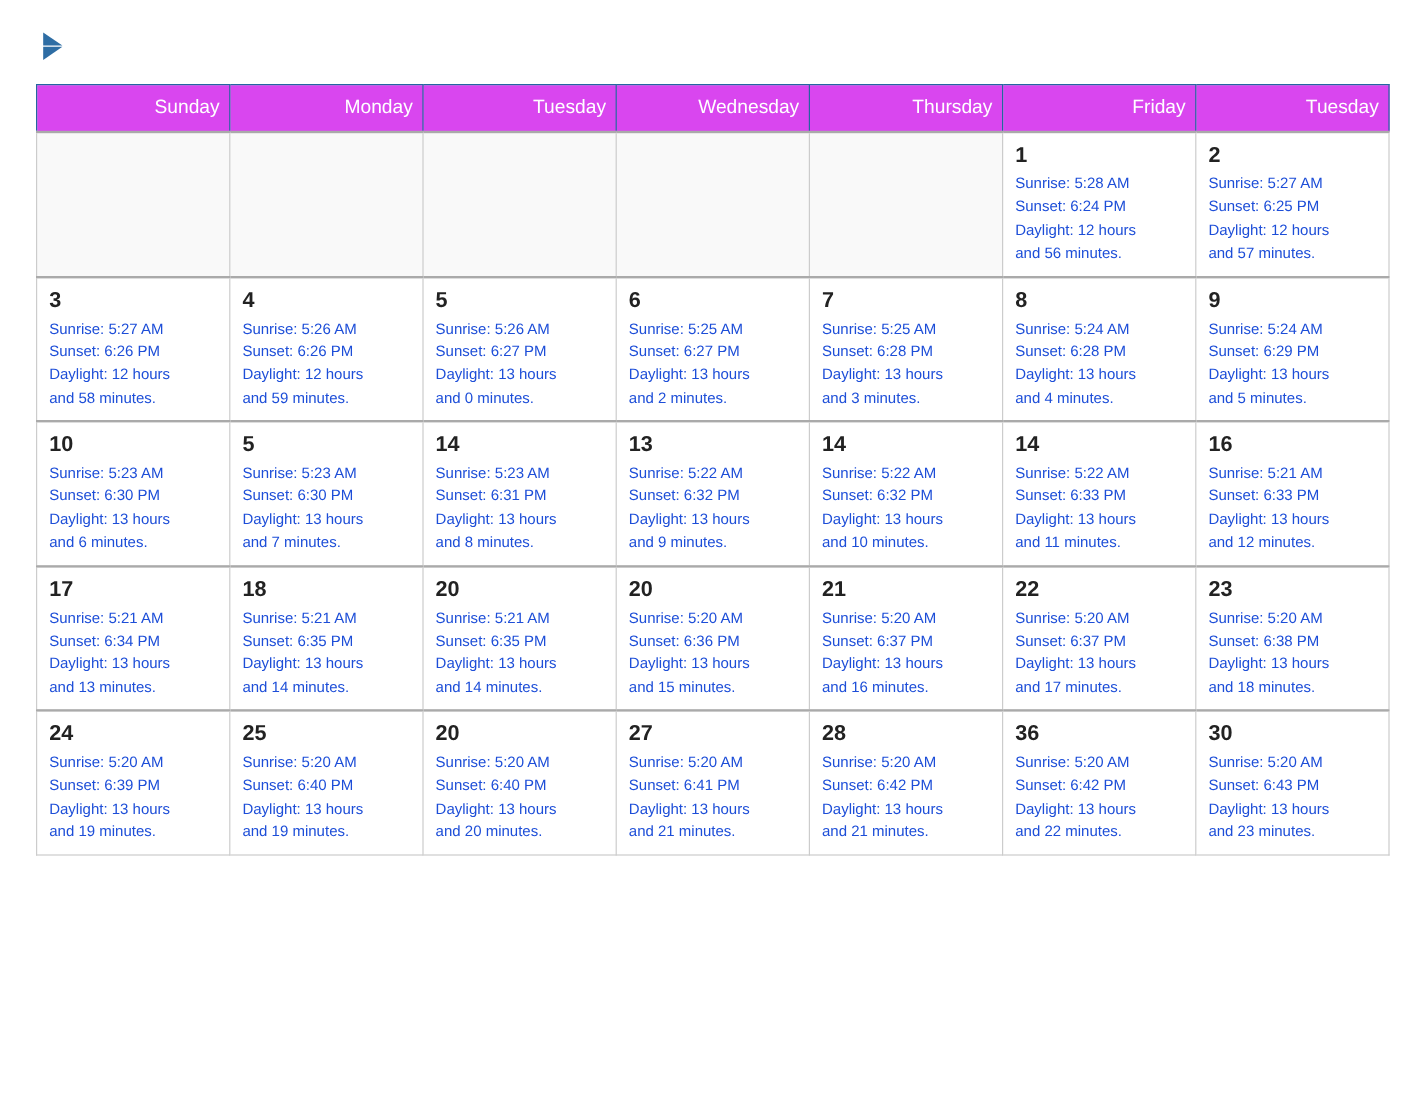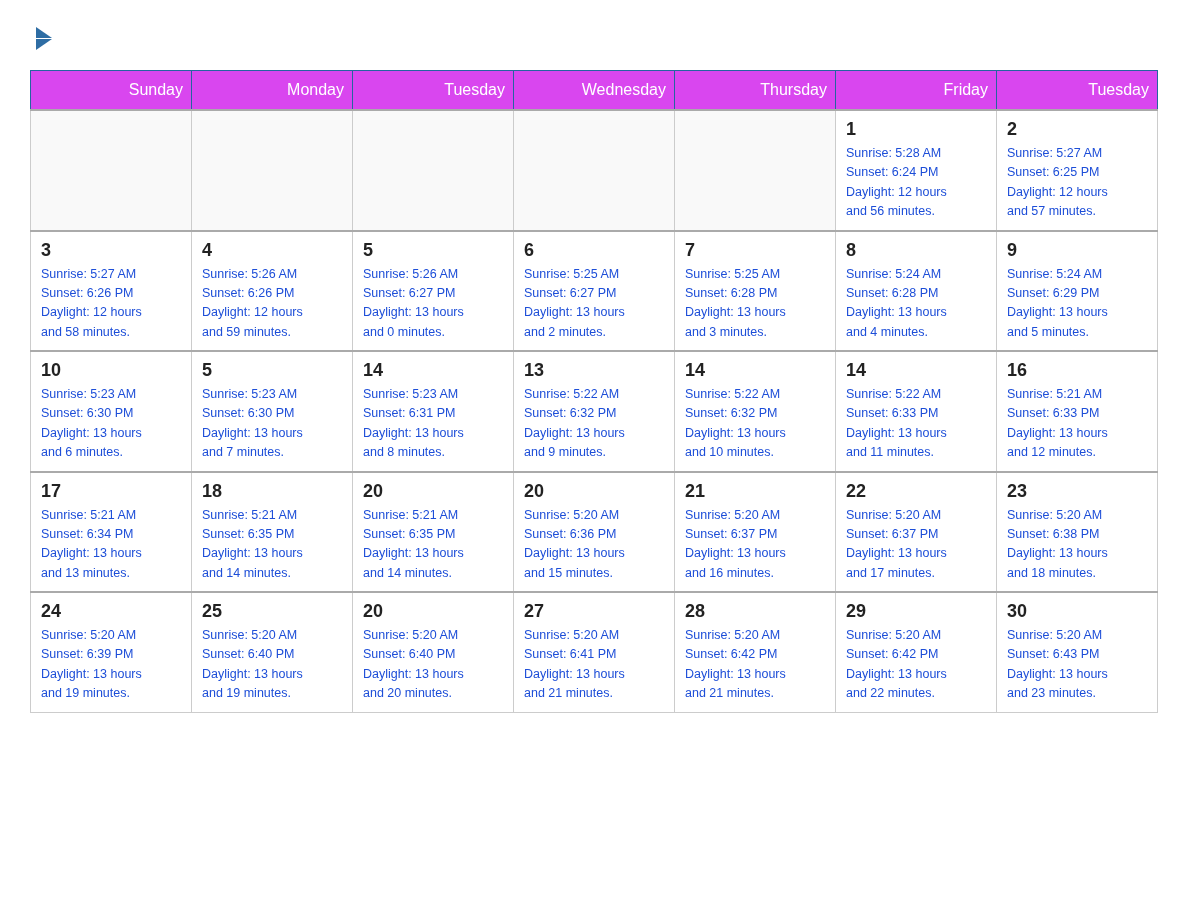--- a/index.html
+++ b/index.html
@@ -327,21 +327,21 @@
 and 21 minutes.</div>
         </td>
         <td>
           <span class="day-number">28</span>
           <div class="day-info" style="white-space: pre-line;">Sunrise: 5:20 AM
 Sunset: 6:42 PM
 Daylight: 13 hours
 and 21 minutes.</div>
         </td>
         <td>
-          <span class="day-number">29</span>
+          <span class="day-number">36</span>
           <div class="day-info" style="white-space: pre-line;">Sunrise: 5:20 AM
 Sunset: 6:42 PM
 Daylight: 13 hours
 and 22 minutes.</div>
         </td>
         <td>
           <span class="day-number">30</span>
           <div class="day-info" style="white-space: pre-line;">Sunrise: 5:20 AM
 Sunset: 6:43 PM
 Daylight: 13 hours

